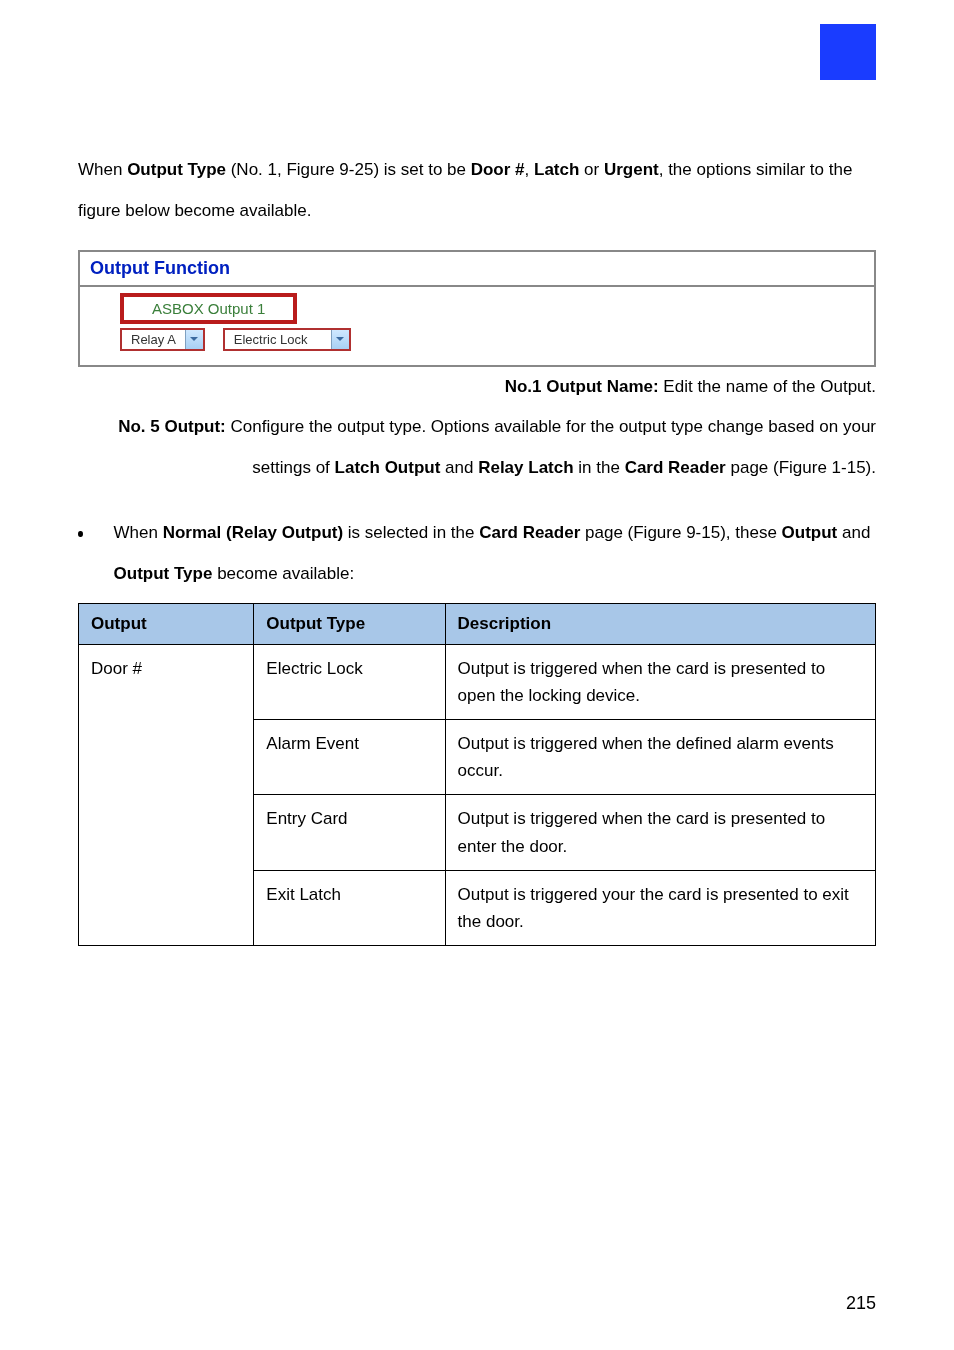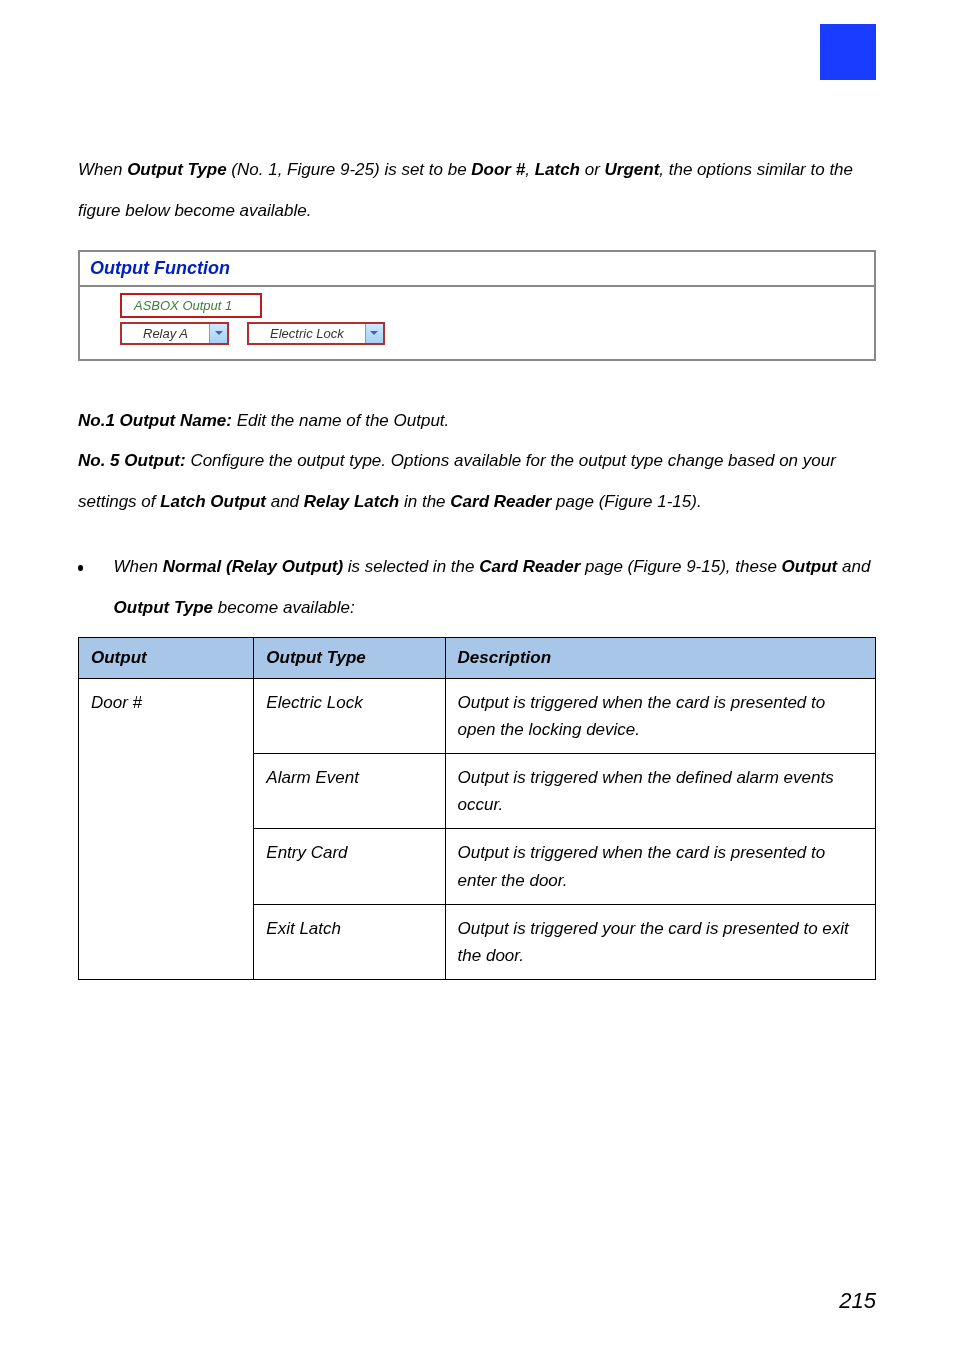--- a/index.html
+++ b/index.html
@@ -8,87 +8,85 @@
     background: #ffffff;
     font-family: Arial, Helvetica, sans-serif;
     font-size: 17px;
     color: #000;
   }
   .page {
     width: 954px;
     height: 1350px;
     position: relative;
     padding: 40px 78px 40px 78px;
-    font-style: italic;
   }
   .top-square {
     position: absolute;
     right: 78px;
     top: 24px;
     width: 56px;
     height: 56px;
     background: #1a3cff;
   }
   .content {
     margin-top: 110px;
   }
   .para {
     line-height: 2.4;
     margin-bottom: 18px;
   }
   .bold { font-weight: bold; }
   .output-panel {
     border: 2px solid #888;
-    margin-bottom: 40px;
     background: #fff;
   }
   .output-title {
     color: #0020c0;
     font-weight: bold;
     font-size: 18px;
     padding: 6px 10px;
     border-bottom: 2px solid #888;
   }
   .tab {
     display: inline-block;
     margin: 6px 0 0 40px;
-    padding: 3px 28px 3px 12px;
-    font-size: 13px;
+    padding: 3px 28px 3px 28px;
+    font-size: 15px;
     color: #3a7f3a;
-    border: 2px solid #b91c1c;
+    border: 4px solid #b91c1c;
     font-family: Tahoma, Arial, sans-serif;
   }
   .selectors {
     display: flex;
     gap: 18px;
     margin: 4px 0 14px 40px;
   }
   .sel {
     display: inline-flex;
     align-items: stretch;
     border: 2px solid #b03030;
     font-family: Tahoma, Arial, sans-serif;
   }
   .sel-text {
     font-size: 13px;
     color: #333;
-    padding: 2px 21px;
+    padding: 2px 9px;
     min-width: 56px;
     display: flex;
     align-items: center;
   }
   .sel-text.wide { min-width: 106px; }
   .sel-btn {
     width: 18px;
     background: linear-gradient(#cfe8ff,#a8d0f4);
     display:flex;align-items:center;justify-content:center;
     border-left:1px solid #7fa0c0;
   }
   .sel-btn svg { width:10px;height:10px; }
-  .numlist div { line-height: 2.4; }
+  .numlist div { line-height: 2.4; text-align: right; }
   .bullet-row {
     display:flex; align-items:flex-start; gap:31px;
     line-height:2.4; margin-top:24px;
   }
   .bullet-dot {
     width:6px;height:6px;border-radius:50%;background:#000;
     margin-top: 18px;
   }
   table.def {
     border-collapse: collapse;
@@ -106,21 +104,21 @@
   table.def td {
     border: 1px solid #000;
     padding: 10px 12px;
     vertical-align: top;
     line-height: 1.6;
   }
   .pageno {
     position: absolute;
     right: 78px;
     bottom: 36px;
-    font-size: 22px;
+    font-size: 18px;
   }
 </style>
 </head>
 <body>
 
 <div class="page">
   <div class="top-square"></div>
 
   <div class="content">
 

